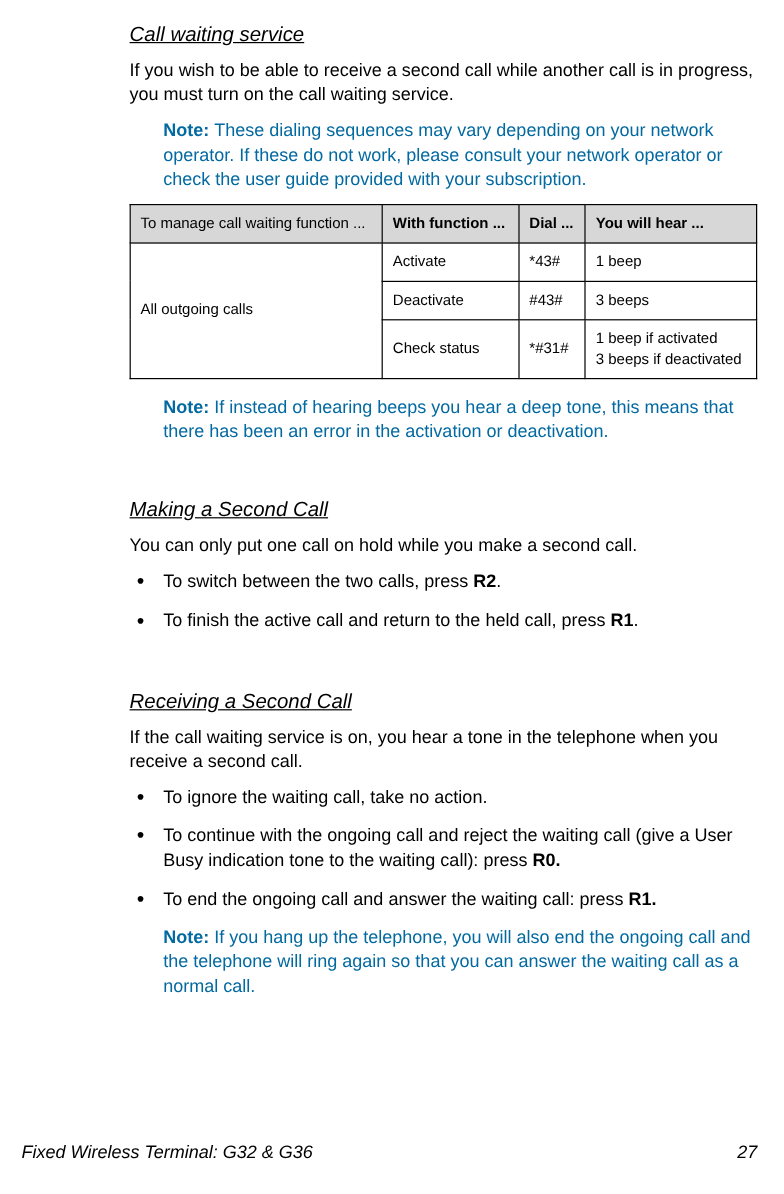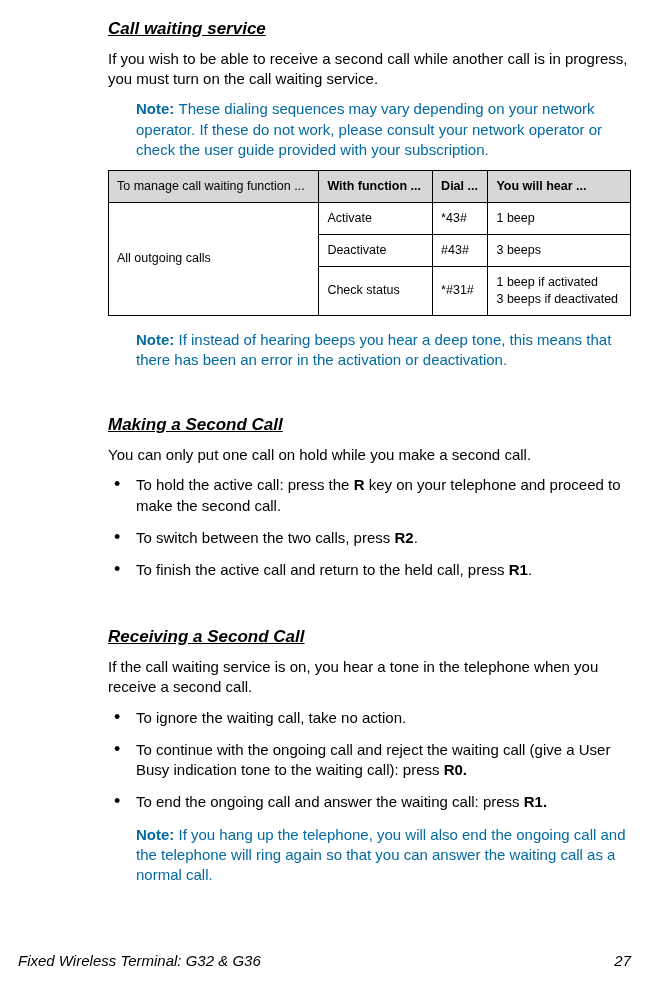--- a/index.html
+++ b/index.html
@@ -8,21 +8,21 @@
       height: 995px;
       font-family: Arial, Helvetica, sans-serif;
       font-size: 15px;
       color: #000;
       background: #fff;
       position: relative;
       padding: 18px 22px 0 108px;
       line-height: 1.35;
     }
     .section-title {
-      font-weight: bold;
+      font-weight: normal;
       font-style: italic;
       text-decoration: underline;
       font-size: 17px;
       margin-bottom: 8px;
     }
     .body-text {
       margin-bottom: 10px;
     }
     .note {
       color: #0369a1;
@@ -112,21 +112,20 @@
 
 <p class="note">
   <span class="note-label">Note: </span><span>If instead of hearing beeps you hear a deep tone, this means that there has been an error in the activation or deactivation.</span>
 </p>
 
 <div class="spacer"></div>
 
 <div class="section-title">Making a Second Call</div>
 <p class="body-text">You can only put one call on hold while you make a second call.</p>
 <ul>
-  <li><span>To hold the active call: press the </span><span class="bold">R</span><span> key on your telephone and proceed to make the second call.</span></li>
   <li><span>To switch between the two calls, press </span><span class="bold">R2</span><span>.</span></li>
   <li><span>To finish the active call and return to the held call, press </span><span class="bold">R1</span><span>.</span></li>
 </ul>
 
 <div class="spacer"></div>
 
 <div class="section-title">Receiving a Second Call</div>
 <p class="body-text">If the call waiting service is on, you hear a tone in the telephone when you receive a second call.</p>
 <ul>
   <li><span>To ignore the waiting call, take no action.</span><span class="bold"></span><span></span></li>

